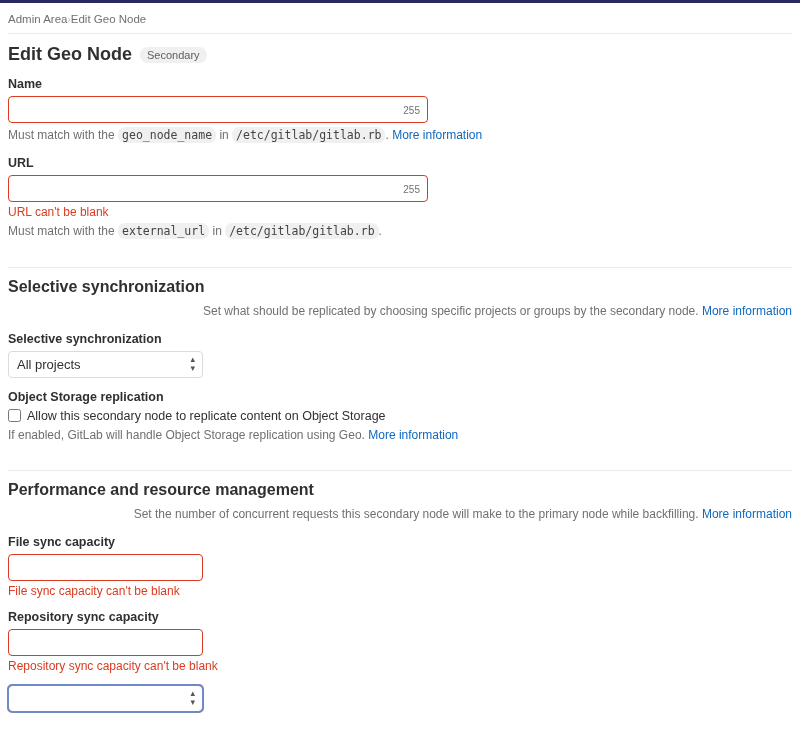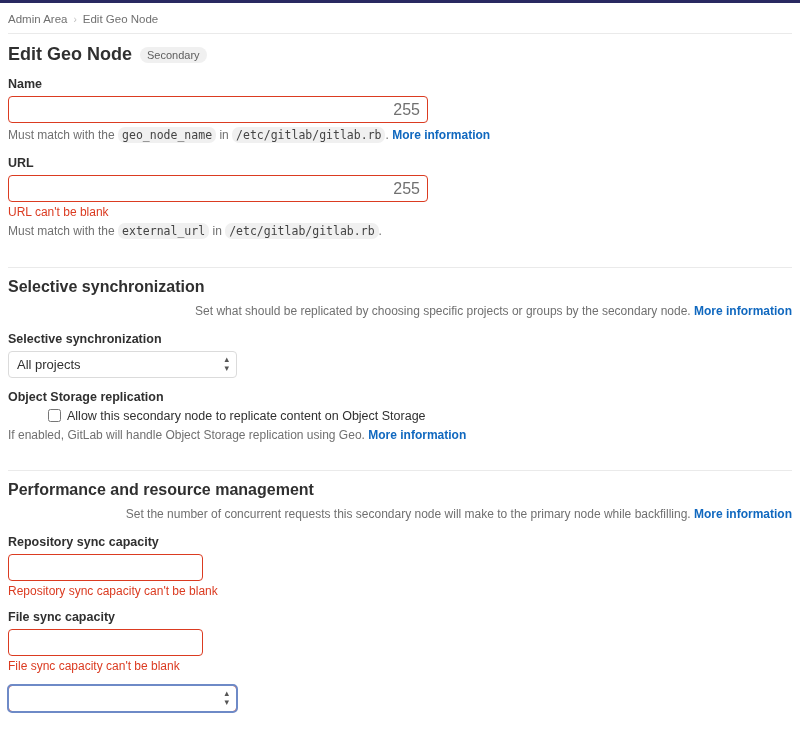--- a/index.html
+++ b/index.html
@@ -26,21 +26,20 @@
   .topbar {
     height: 3px;
     background: var(--topbar);
   }
   .container {
     padding: 8px 8px 0 8px;
   }
   .breadcrumb {
     display: flex;
     align-items: flex-end;
-    gap: 6px;
     color: var(--muted);
     font-size: 11.5px;
     padding: 2px 0 8px 0;
   }
   .breadcrumb .chevron {
     color: #bfbfbf;
     font-size: 10px;
   }
   hr.sep {
     border: none;
@@ -74,21 +73,20 @@
   .desc {
     color: var(--muted);
     font-size: 12px;
     margin: 0 0 12px 0;
     line-height: 1.5;
     text-align: right;
   }
   .desc a, .help a {
     color: var(--link);
     text-decoration: none;
-    font-weight: bold;
   }
   .field {
     margin-bottom: 12px;
   }
   .label {
     font-size: 12.5px;
     font-weight: 600;
     color: var(--text);
     display: block;
     margin-bottom: 5px;
@@ -113,21 +111,21 @@
     width: 195px;
   }
   input.error {
     border-color: var(--error-border);
   }
   .counter {
     position: absolute;
     right: 8px;
     top: 50%;
     transform: translateY(-50%);
-    font-size: 16px;
+    font-size: 10px;
     color: var(--muted);
     pointer-events: none;
   }
   .err-text {
     color: var(--error);
     font-size: 12px;
     margin-top: 3px;
   }
   .help {
     color: var(--muted);
@@ -138,21 +136,21 @@
   code {
     background: var(--code-bg);
     padding: 1px 4px;
     border-radius: 7px;
     font-family: ui-monospace, SFMono-Regular, Menlo, Monaco, Consolas, monospace;
     font-size: 11.5px;
     color: #444;
   }
   .select {
     position: relative;
-    width: 229px;
+    width: 195px;
     display: inline-block;
   }
   .select select {
     width: 100%;
     border: 1px solid var(--border);
     border-radius: 4px;
     padding: 5px 24px 5px 8px;
     font-size: 13px;
     font-family: inherit;
     background: #fff;
@@ -177,21 +175,20 @@
     font-size: 9px;
     line-height: 1;
   }
   .checkbox-row {
     display: flex;
     align-items: center;
     gap: 6px;
     font-size: 12.5px;
     color: var(--text);
     margin-bottom: 2px;
-    margin-left: 40px;
   }
   .checkbox-row input {
     margin: 0;
     width: 13px;
     height: 13px;
   }
 </style>
 </head>
 <body>
 
@@ -269,29 +266,29 @@
 
   <hr class="sep">
 
   <div class="section">
     <h2 class="section-title">Performance and resource management</h2>
     <p class="desc">
       <span>Set the number of concurrent requests this secondary node will make to the primary node while backfilling. </span><a href="#">More information</a>
     </p>
 
     <div class="field">
+      <label class="label">File sync capacity</label>
+      <input type="text" class="narrow error" value="" style="">
+      <div class="err-text">File sync capacity can't be blank</div>
+    </div>
+
+    <div class="field">
       <label class="label">Repository sync capacity</label>
       <input type="text" class="narrow error" value="" style="">
       <div class="err-text">Repository sync capacity can't be blank</div>
-    </div>
-
-    <div class="field">
-      <label class="label">File sync capacity</label>
-      <input type="text" class="narrow error" value="" style="">
-      <div class="err-text">File sync capacity can't be blank</div>
     </div>
 
     <div class="field">
       <div class="select error focused">
         <select>
           <option></option>
         </select>
         <span class="caret">▴<br>▾</span>
       </div>
       

